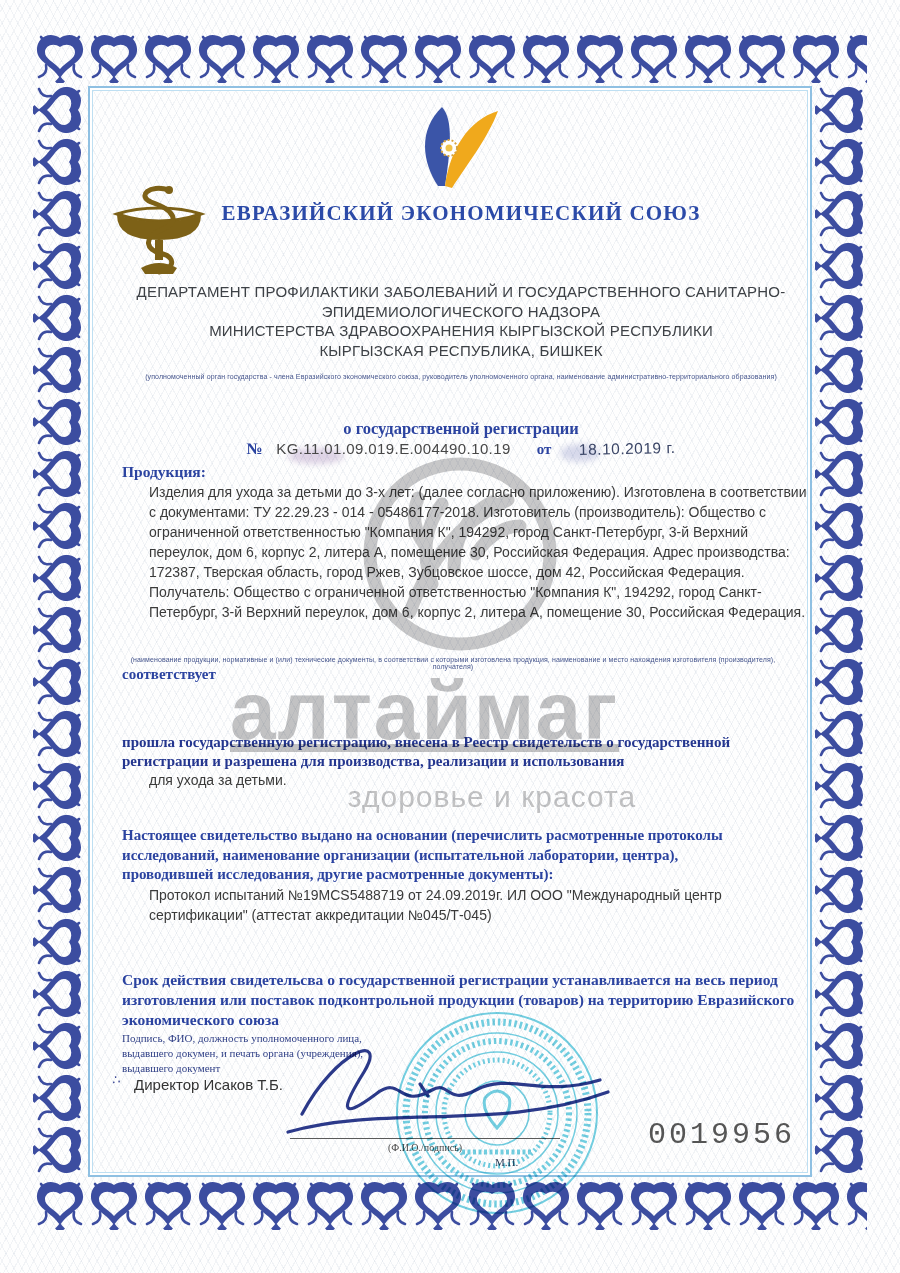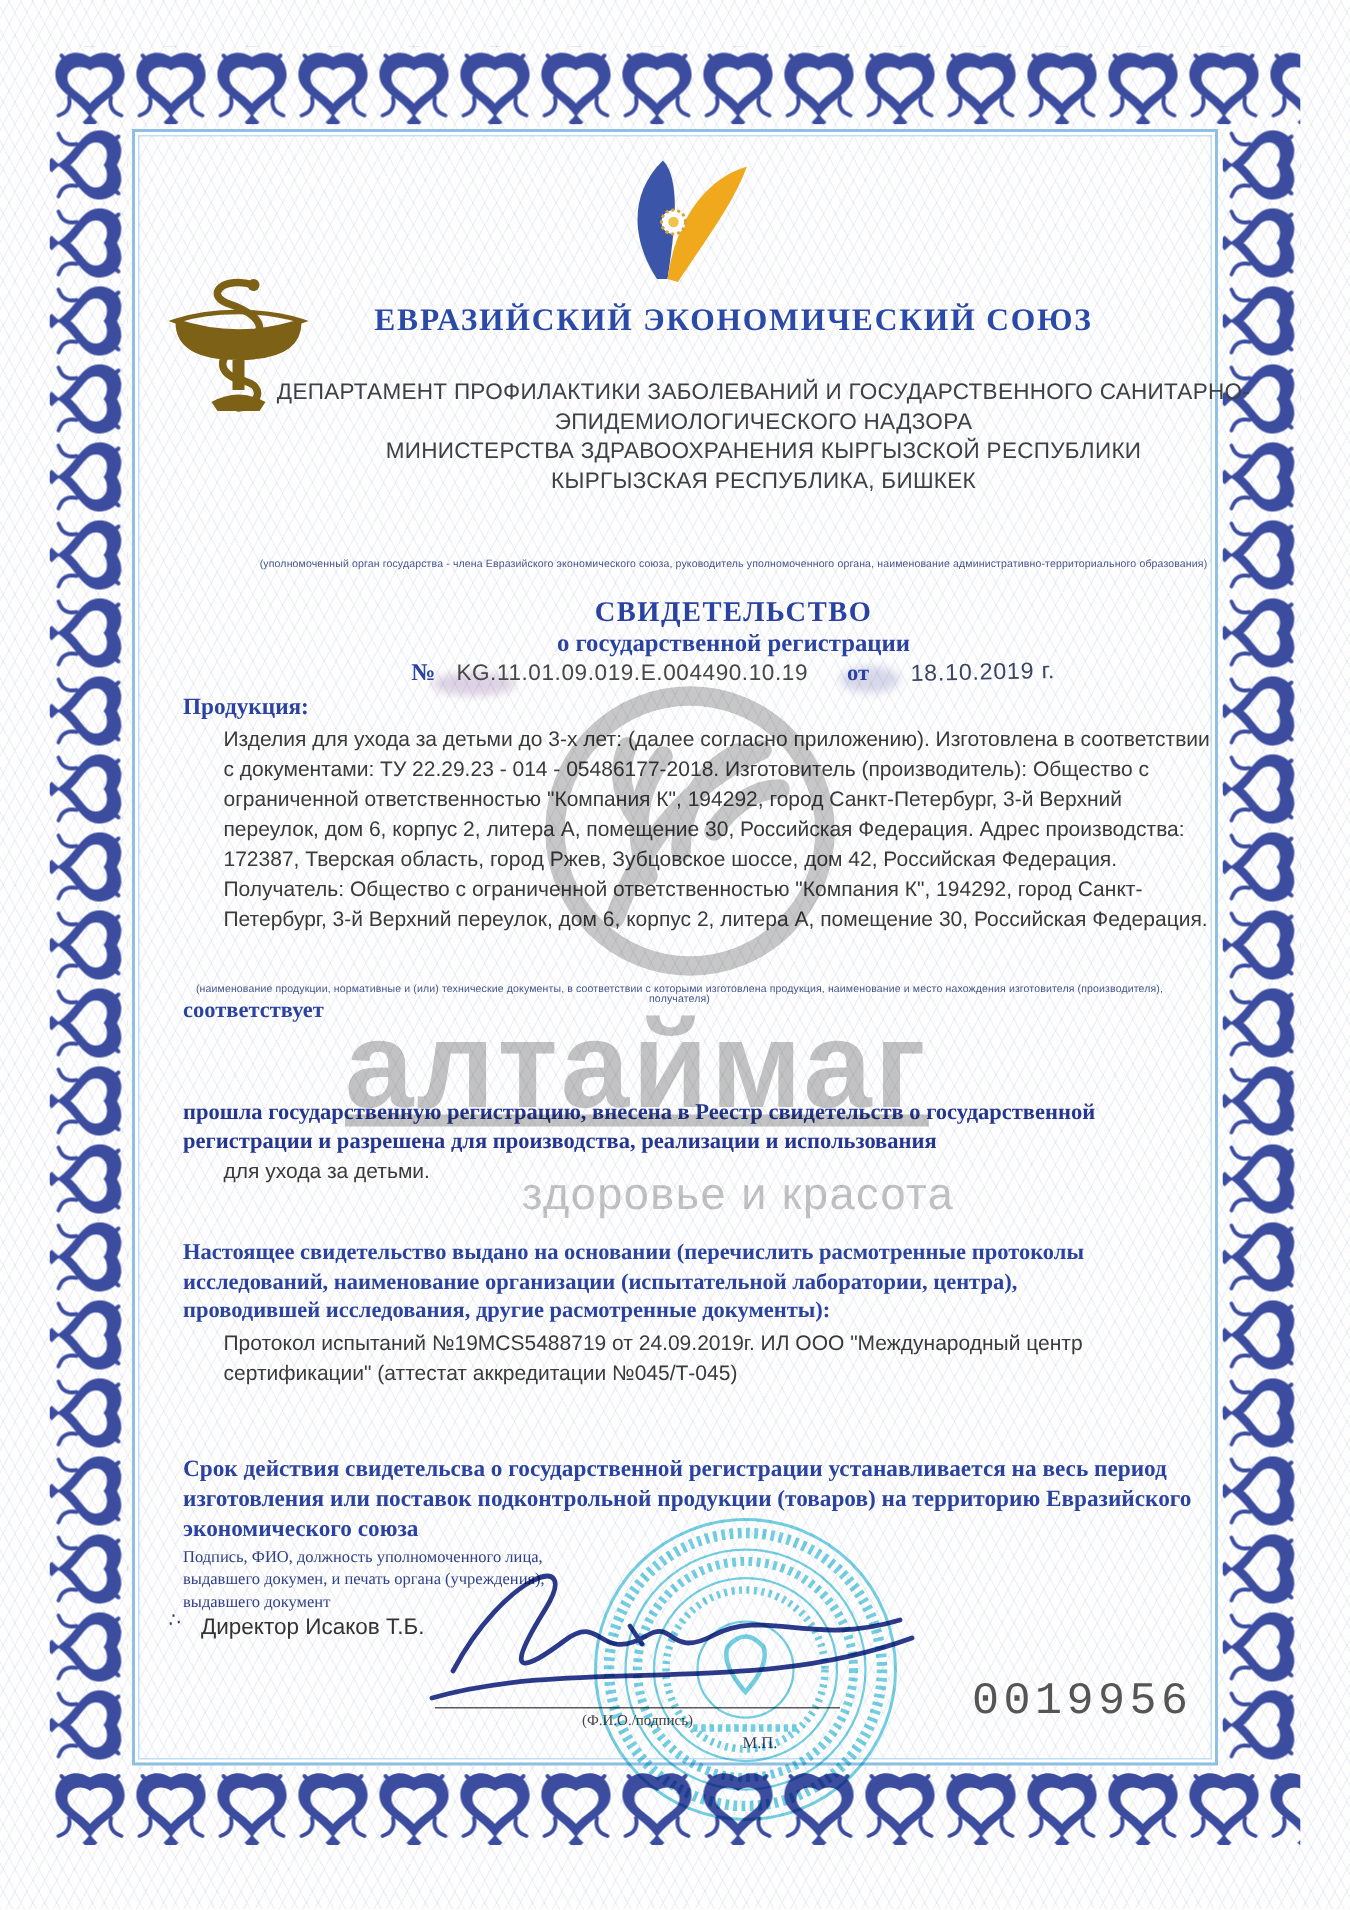--- a/index.html
+++ b/index.html
@@ -7,24 +7,24 @@
        font-family:"Liberation Sans",sans-serif;}
   .page{position:absolute;inset:0;
     background:
       repeating-linear-gradient(62deg, rgba(175,188,205,.16) 0 1px, transparent 1px 7px),
       repeating-linear-gradient(-62deg, rgba(175,188,205,.16) 0 1px, transparent 1px 7px),
       #fefefe;}
   .orn-band{position:absolute;z-index:2;}
   .frame{position:absolute;left:88px;top:86px;width:720px;height:1087px;z-index:1;
          border:2px solid #8fc0e2; box-shadow: inset 0 0 0 2px #fff, inset 0 0 0 3px #bedff2;}
   .abs{position:absolute;z-index:4;}
-  .ctr{left:90px;width:742px;text-align:center;padding-left:28px;}
+  .ctr{left:90px;width:742px;text-align:center;}
   .blue-serif{font-family:"Liberation Serif",serif;font-weight:bold;color:#2b43a0;}
   .union-title{top:201px;font-size:21px;letter-spacing:1.2px;color:#2b4aa8;}
-  .dept{top:252px;font-size:15px;line-height:19.5px;color:#3d4146;letter-spacing:.2px;margin-left:20px;}
+  .dept{top:282px;font-size:15px;line-height:19.5px;color:#3d4146;letter-spacing:.2px;}
   .tiny-note{font-size:7px;color:#44548c;letter-spacing:.1px;}
   .auth-note{top:373px;}
   .t1{top:398px;font-size:19px;letter-spacing:1px;}
   .t2{top:419px;font-size:16.5px;}
   .numrow{top:440px;display:flex;justify-content:center;align-items:baseline;gap:14px;}
   .numval{font-size:15px;color:#474747;letter-spacing:.4px;}
   .dateval{font-size:15.5px;color:#3a4566;transform:rotate(-1.2deg);letter-spacing:.5px;margin-left:14px;}
   .body-text{font-size:14px;line-height:20px;color:#3a3a3a;margin-left:27px;}
   .prod-label{left:122px;top:463px;font-size:15.5px;}
   .prod-text{left:122px;top:482px;width:666px;}
@@ -121,21 +121,20 @@
 
   <div class="abs ctr dept">
     <span style="display:block">ДЕПАРТАМЕНТ ПРОФИЛАКТИКИ ЗАБОЛЕВАНИЙ И ГОСУДАРСТВЕННОГО САНИТАРНО-</span>
     <span style="display:block">ЭПИДЕМИОЛОГИЧЕСКОГО НАДЗОРА</span>
     <span style="display:block">МИНИСТЕРСТВА ЗДРАВООХРАНЕНИЯ КЫРГЫЗСКОЙ РЕСПУБЛИКИ</span>
     <span style="display:block">КЫРГЫЗСКАЯ РЕСПУБЛИКА, БИШКЕК</span>
   </div>
 
   <div class="abs ctr tiny-note auth-note">(уполномоченный орган государства - члена Евразийского экономического союза, руководитель уполномоченного органа, наименование административно-территориального образования)</div>
 
-  <div class="abs ctr blue-serif t1">СВИДЕТЕЛЬСТВО</div>
   <div class="abs ctr blue-serif t2">о государственной регистрации</div>
 
   <div class="abs ctr numrow">
     <span class="blue-serif" style="font-size:16px">№</span>
     <span class="numval">KG.11.01.09.019.Е.004490.10.19</span>
     <span class="blue-serif" style="font-size:15px;margin-left:12px">от</span>
     <span class="dateval">18.10.2019 г.</span>
   </div>
   <div class="smudge a"></div>
   <div class="smudge b"></div>

